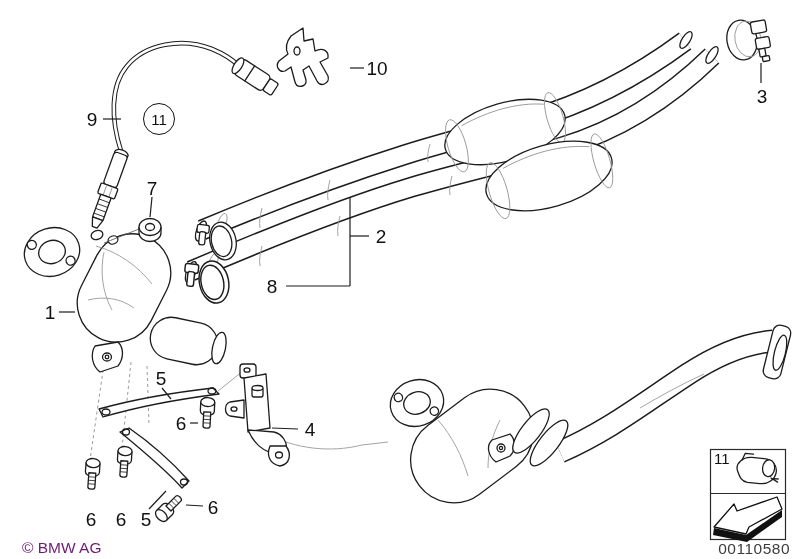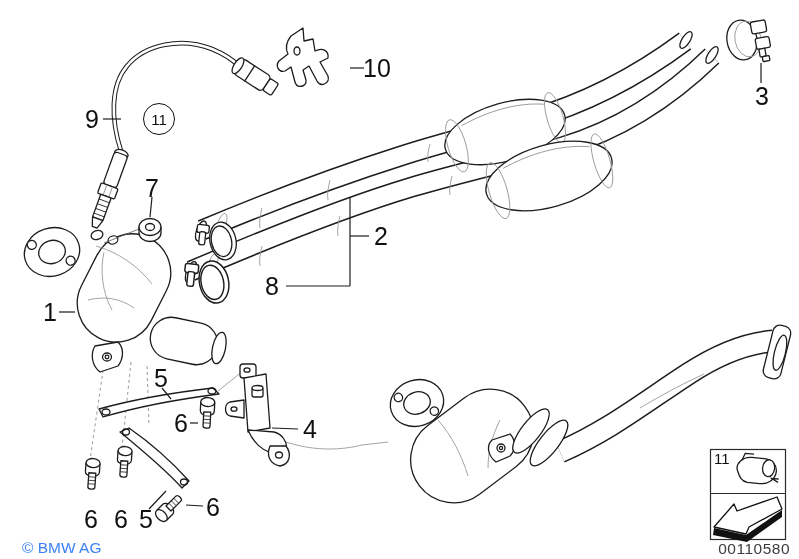--- a/index.html
+++ b/index.html
@@ -12,26 +12,26 @@
   .thin{stroke:#9a9a9a;fill:none;stroke-width:0.9;}
   .dash{stroke:#8f8f8f;fill:none;stroke-width:0.9;stroke-dasharray:3 3;}
   .lead{stroke:#1c1c1c;fill:none;stroke-width:1.2;}
   .pipe-o{stroke:#1c1c1c;stroke-width:21;fill:none;stroke-linecap:butt;}
   .pipe-i{stroke:#ffffff;stroke-width:18;fill:none;stroke-linecap:butt;}
   .pipe2-o{stroke:#1c1c1c;stroke-width:23;fill:none;stroke-linecap:butt;}
   .pipe2-i{stroke:#ffffff;stroke-width:20;fill:none;stroke-linecap:butt;}
   .cable-o{stroke:#1c1c1c;stroke-width:4.6;fill:none;stroke-linecap:round;}
   .cable-i{stroke:#ffffff;stroke-width:2.6;fill:none;stroke-linecap:round;}
   
-  .callout{position:absolute;transform:translate(-50%,-50%);font-size:25px;line-height:1;
+  .callout{position:absolute;transform:translate(-50%,-50%);font-size:19px;line-height:1;
            color:#101010;cursor:default;user-select:none;}
   .callout.circled{width:30px;height:30px;border:1.7px solid #101010;border-radius:50%;
            display:flex;align-items:center;justify-content:center;font-size:15px;background:#fff;}
   .legend-item-no{position:absolute;font-size:15px;line-height:1;color:#101010;}
-  .copyright{position:absolute;left:22px;top:539px;font-size:15.5px;color:#3b82f6;}
+  .copyright{position:absolute;left:22px;top:539px;font-size:15.5px;color:#701a75;}
   .drawing-no{position:absolute;right:9px;top:540px;font-size:15.5px;color:#3d3d3d;letter-spacing:.5px;}
 </style>
 </head>
 <body>
 
 <div class="stage">
 
   <svg width="799" height="559" viewBox="0 0 799 559">
     <defs>
       <g id="boltG">

